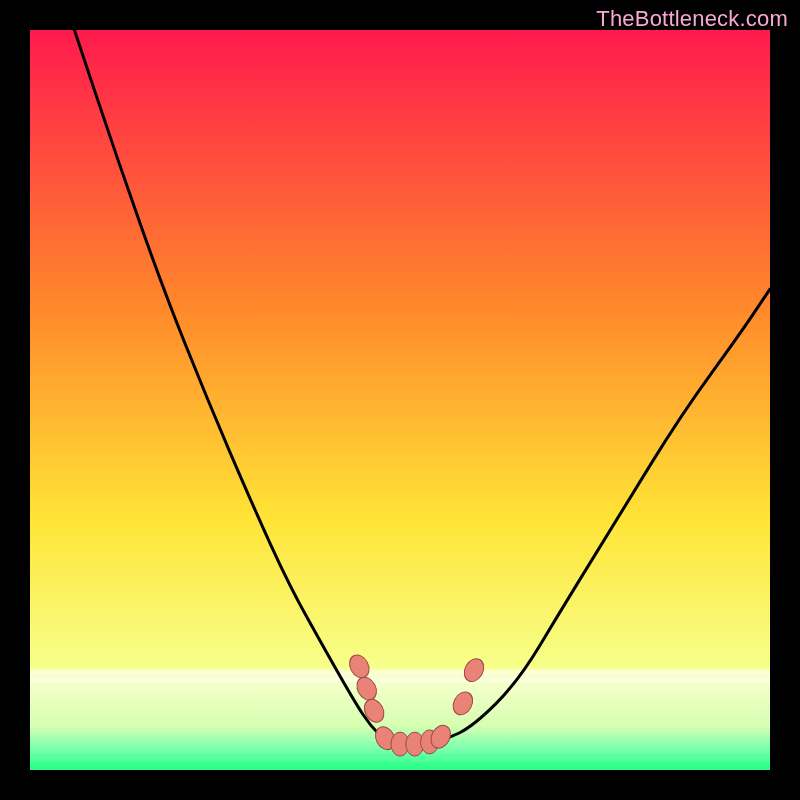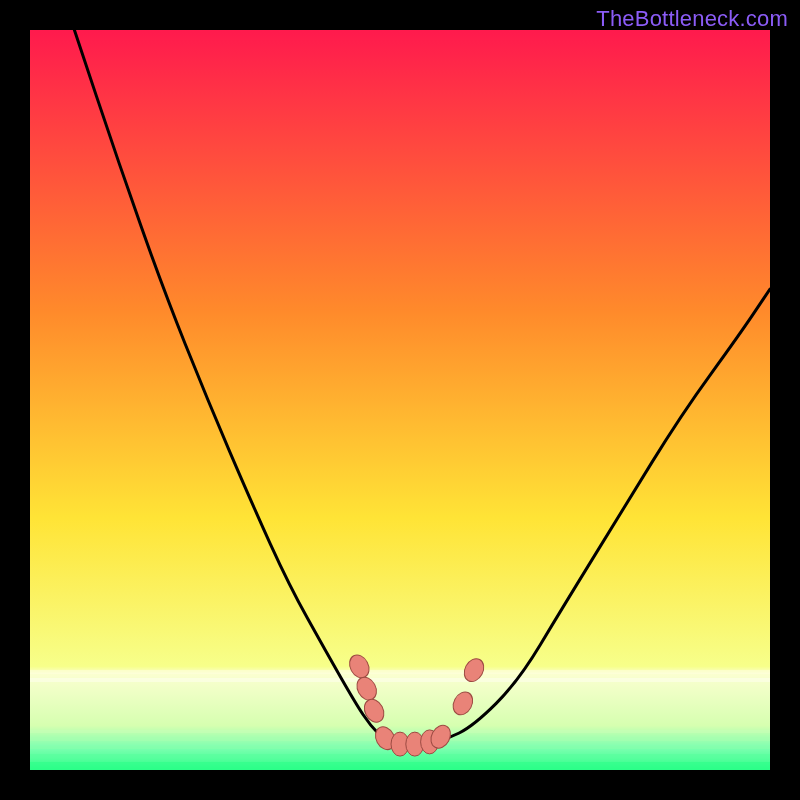--- a/index.html
+++ b/index.html
@@ -23,21 +23,21 @@
     width: 740px;
     height: 740px;
     overflow: hidden;
   }
   .watermark {
     position: absolute;
     top: 6px;
     right: 12px;
     font-family: Arial, Helvetica, sans-serif;
     font-size: 22px;
-    color: #8b5cf6;
+    color: #f9a8d4;
     font-weight: 500;
     letter-spacing: 0.2px;
     text-align: right;
   }
   svg {
     display: block;
   }
 </style>
 </head>
 <body>

